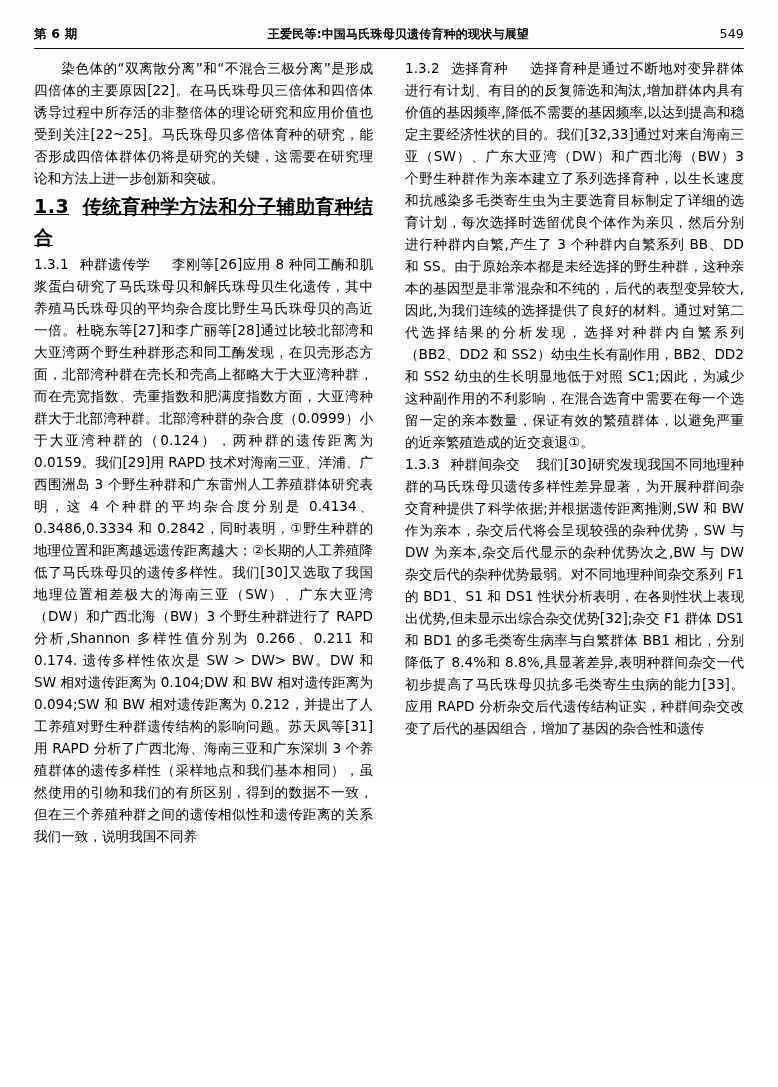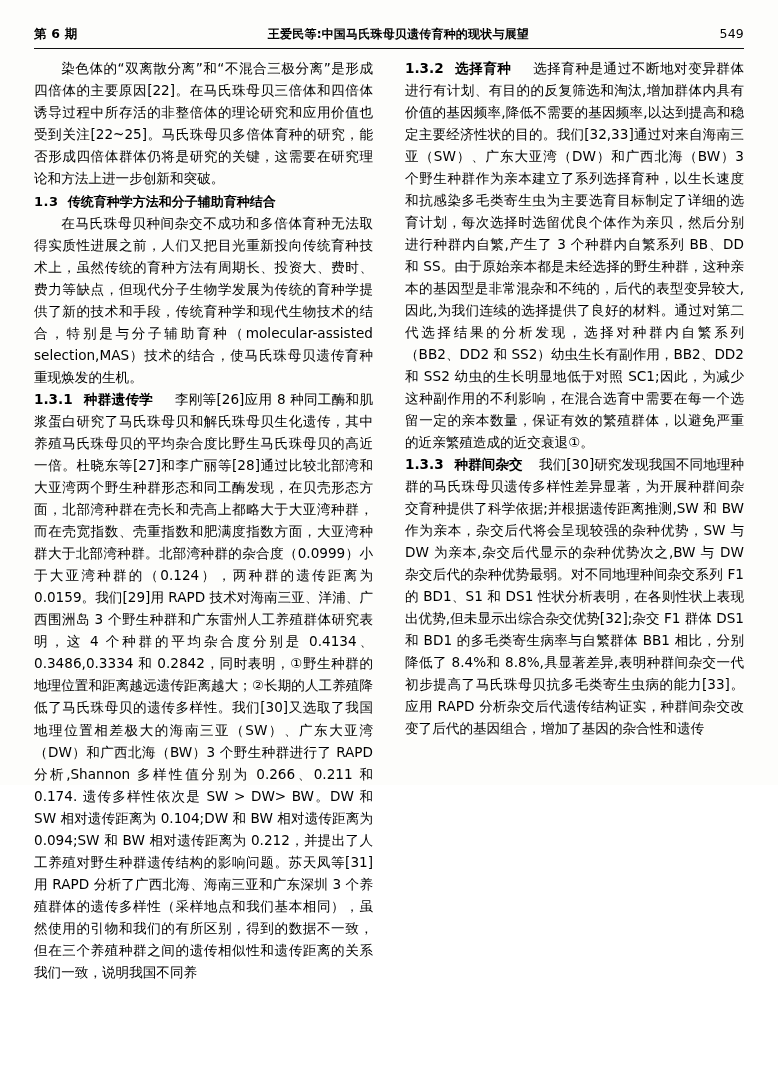--- a/index.html
+++ b/index.html
@@ -65,29 +65,30 @@
   }
   p {
     margin: 0;
     text-indent: 2em;
   }
   p.noindent { text-indent: 0; }
   .sec {
     margin: 2px 0 0 0;
     text-indent: 0;
     font-weight: 700;
-    font-size: 13px;
+    font-size: 19px;
+    text-decoration: underline;
   }
   .sec .num {
     font-weight: 700;
     margin-right: 0.7em;
     letter-spacing: 0.5px;
   }
   .sec-inline {
-    font-weight: 700;
+    font-weight: 400;
   }
   
   .footnote-wrap {
     position: absolute;
     left: 34px;
     right: 34px;
     bottom: 14px;
   }
   .rule-foot {
     border-top: 1px solid #111;
@@ -118,21 +119,20 @@
 
   <div class="columns">
 
     <div class="col">
       <p>染色体的“双离散分离”和“不混合三极分离”是形成四倍体的主要原因[22]。在马氏珠母贝三倍体和四倍体诱导过程中所存活的非整倍体的理论研究和应用价值也受到关注[22~25]。马氏珠母贝多倍体育种的研究，能否形成四倍体群体仍将是研究的关键，这需要在研究理论和方法上进一步创新和突破。</p>
 
       <div class="sec">
         <span class="num">1.3</span><span>传统育种学方法和分子辅助育种结合</span>
       </div>
 
-      <p>在马氏珠母贝种间杂交不成功和多倍体育种无法取得实质性进展之前，人们又把目光重新投向传统育种技术上，虽然传统的育种方法有周期长、投资大、费时、费力等缺点，但现代分子生物学发展为传统的育种学提供了新的技术和手段，传统育种学和现代生物技术的结合，特别是与分子辅助育种（molecular-assisted selection,MAS）技术的结合，使马氏珠母贝遗传育种重现焕发的生机。</p>
 
       <p class="noindent"><span class="sec-inline">1.3.1</span><span style="margin-left:0.8em" class="sec-inline">种群遗传学</span><span style="margin-left:1.6em">李刚等[26]应用 8 种同工酶和肌浆蛋白研究了马氏珠母贝和解氏珠母贝生化遗传，其中养殖马氏珠母贝的平均杂合度比野生马氏珠母贝的高近一倍。杜晓东等[27]和李广丽等[28]通过比较北部湾和大亚湾两个野生种群形态和同工酶发现，在贝壳形态方面，北部湾种群在壳长和壳高上都略大于大亚湾种群，而在壳宽指数、壳重指数和肥满度指数方面，大亚湾种群大于北部湾种群。北部湾种群的杂合度（0.0999）小于大亚湾种群的（0.124），两种群的遗传距离为 0.0159。我们[29]用 RAPD 技术对海南三亚、洋浦、广西围洲岛 3 个野生种群和广东雷州人工养殖群体研究表明，这 4 个种群的平均杂合度分别是 0.4134、0.3486,0.3334 和 0.2842，同时表明，①野生种群的地理位置和距离越远遗传距离越大；②长期的人工养殖降低了马氏珠母贝的遗传多样性。我们[30]又选取了我国地理位置相差极大的海南三亚（SW）、广东大亚湾（DW）和广西北海（BW）3 个野生种群进行了 RAPD 分析,Shannon 多样性值分别为 0.266、0.211 和 0.174. 遗传多样性依次是 SW &gt; DW&gt; BW。DW 和 SW 相对遗传距离为 0.104;DW 和 BW 相对遗传距离为 0.094;SW 和 BW 相对遗传距离为 0.212，并提出了人工养殖对野生种群遗传结构的影响问题。苏天凤等[31]用 RAPD 分析了广西北海、海南三亚和广东深圳 3 个养殖群体的遗传多样性（采样地点和我们基本相同），虽然使用的引物和我们的有所区别，得到的数据不一致，但在三个养殖种群之间的遗传相似性和遗传距离的关系我们一致，说明我国不同养</span></p>
     </div>
 
     <div class="col">
 
       <p class="noindent"><span class="sec-inline">1.3.2</span><span style="margin-left:0.8em" class="sec-inline">选择育种</span><span style="margin-left:1.6em">选择育种是通过不断地对变异群体进行有计划、有目的的反复筛选和淘汰,增加群体内具有价值的基因频率,降低不需要的基因频率,以达到提高和稳定主要经济性状的目的。我们[32,33]通过对来自海南三亚（SW）、广东大亚湾（DW）和广西北海（BW）3 个野生种群作为亲本建立了系列选择育种，以生长速度和抗感染多毛类寄生虫为主要选育目标制定了详细的选育计划，每次选择时选留优良个体作为亲贝，然后分别进行种群内自繁,产生了 3 个种群内自繁系列 BB、DD 和 SS。由于原始亲本都是未经选择的野生种群，这种亲本的基因型是非常混杂和不纯的，后代的表型变异较大,因此,为我们连续的选择提供了良好的材料。通过对第二代选择结果的分析发现，选择对种群内自繁系列（BB2、DD2 和 SS2）幼虫生长有副作用，BB2、DD2 和 SS2 幼虫的生长明显地低于对照 SC1;因此，为减少这种副作用的不利影响，在混合选育中需要在每一个选留一定的亲本数量，保证有效的繁殖群体，以避免严重的近亲繁殖造成的近交衰退①。</span></p>
 
 
       <p class="noindent"><span class="sec-inline">1.3.3</span><span style="margin-left:0.8em" class="sec-inline">种群间杂交</span><span style="margin-left:1.2em">我们[30]研究发现我国不同地理种群的马氏珠母贝遗传多样性差异显著，为开展种群间杂交育种提供了科学依据;并根据遗传距离推测,SW 和 BW 作为亲本，杂交后代将会呈现较强的杂种优势，SW 与 DW 为亲本,杂交后代显示的杂种优势次之,BW 与 DW 杂交后代的杂种优势最弱。对不同地理种间杂交系列 F1 的 BD1、S1 和 DS1 性状分析表明，在各则性状上表现出优势,但未显示出综合杂交优势[32];杂交 F1 群体 DS1 和 BD1 的多毛类寄生病率与自繁群体 BB1 相比，分别降低了 8.4%和 8.8%,具显著差异,表明种群间杂交一代初步提高了马氏珠母贝抗多毛类寄生虫病的能力[33]。应用 RAPD 分析杂交后代遗传结构证实，种群间杂交改变了后代的基因组合，增加了基因的杂合性和遗传</span></p>

